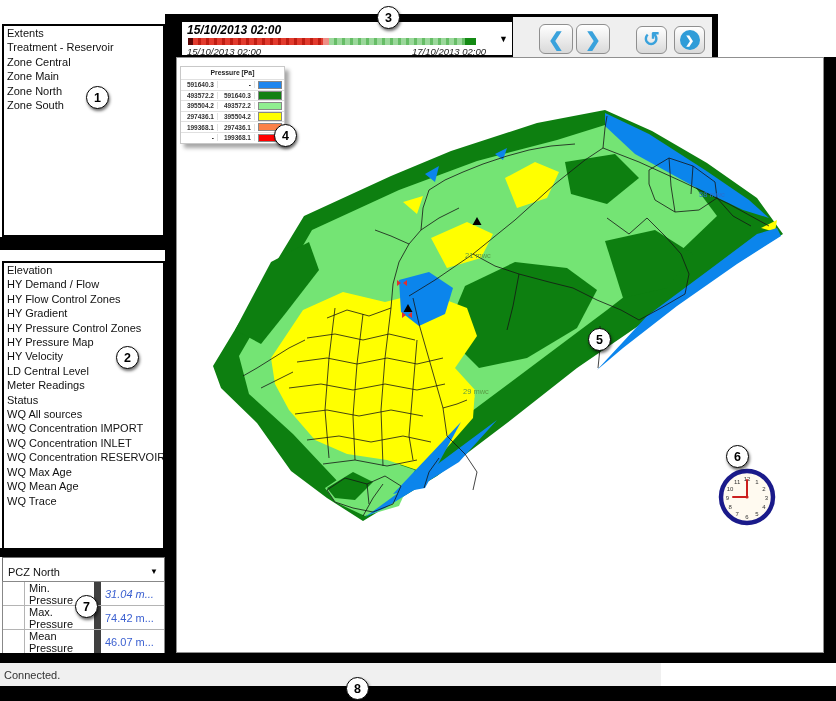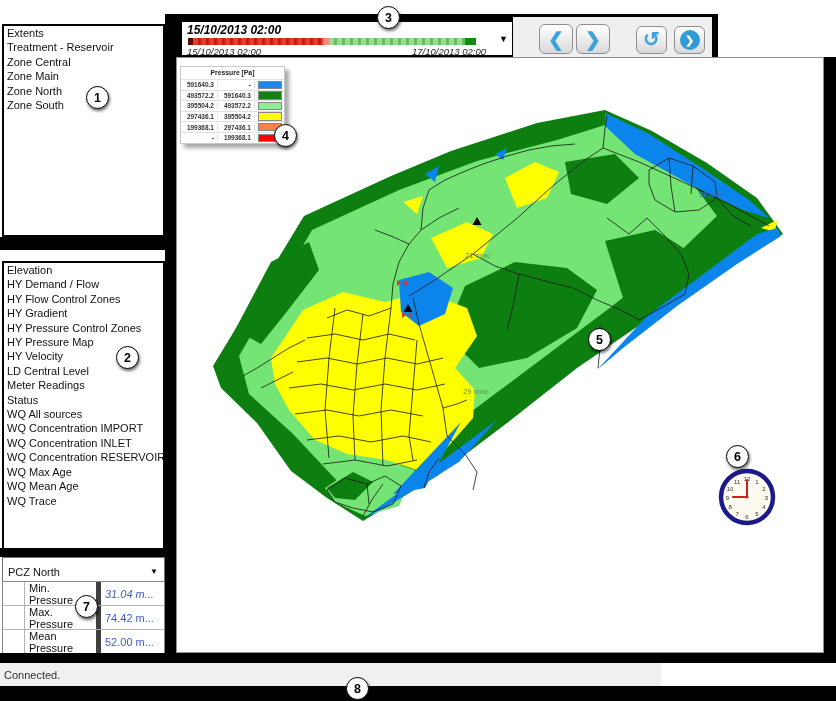--- a/index.html
+++ b/index.html
@@ -61,21 +61,21 @@
     box-sizing:border-box;font-size:11px;display:flex;align-items:center;cursor:pointer;
   }
   .combo .val{flex:1;padding-left:5px;color:#111;}
   .combo .caret{padding-right:6px;font-size:8px;color:#000;}
   .stats{
     left:2px;top:581px;width:163px;background:#fff;border:1px solid #888;border-bottom:none;
     box-sizing:border-box;font-size:11px;
   }
   .stats .row{display:flex;height:23px;align-items:center;border-bottom:1px solid #b4b4b4;}
   .stats .c0{width:22px;height:100%;border-right:1px solid #b4b4b4;box-sizing:border-box;}
-  .stats .c1{width:76px;height:100%;display:flex;align-items:center;padding-left:4px;border-right:5px solid #404040;box-sizing:border-box;color:#111;}
+  .stats .c1{width:76px;height:100%;display:flex;align-items:center;padding-left:4px;border-right:7px solid #404040;box-sizing:border-box;color:#111;}
   .stats .c2{flex:1;height:100%;display:flex;align-items:center;padding-left:4px;}
   
   .statusbar{left:0;top:663px;width:661px;height:23px;background:#f0f0f0;display:flex;align-items:center;}
   .statusbar span{padding-left:4px;font-size:11px;color:#333;}
   .bottomstrip{left:0;top:686px;width:836px;height:15px;background:#000;}
   
   .callout{
     width:23px;height:23px;border-radius:50%;background:#fff;border:1.6px solid #000;
     box-sizing:border-box;display:flex;align-items:center;justify-content:center;
     font-size:12.5px;font-weight:bold;color:#000;box-shadow:1px 2px 3px rgba(0,0,0,0.55);
@@ -140,21 +140,21 @@
 
       <div class="row">
         <div class="c0"></div>
         <div class="c1">Max. Pressure</div>
         <div class="c2" style="color: rgb(58, 95, 208);">74.42 m...</div>
       </div>
 
       <div class="row">
         <div class="c0"></div>
         <div class="c1">Mean Pressure</div>
-        <div class="c2" style="color: rgb(58, 95, 208);">52.00 m...</div>
+        <div class="c2" style="color: rgb(58, 95, 208);">46.07 m...</div>
       </div>
     </div>
 </div>
 
 <div class="abs blackbar" style="left:165px;top:14px;width:11px;height:649px;"></div>
 
 <div class="abs toolbar-bg"></div>
 
 <div class="abs timeline">
   <div class="tl-current">15/10/2013 02:00</div>

